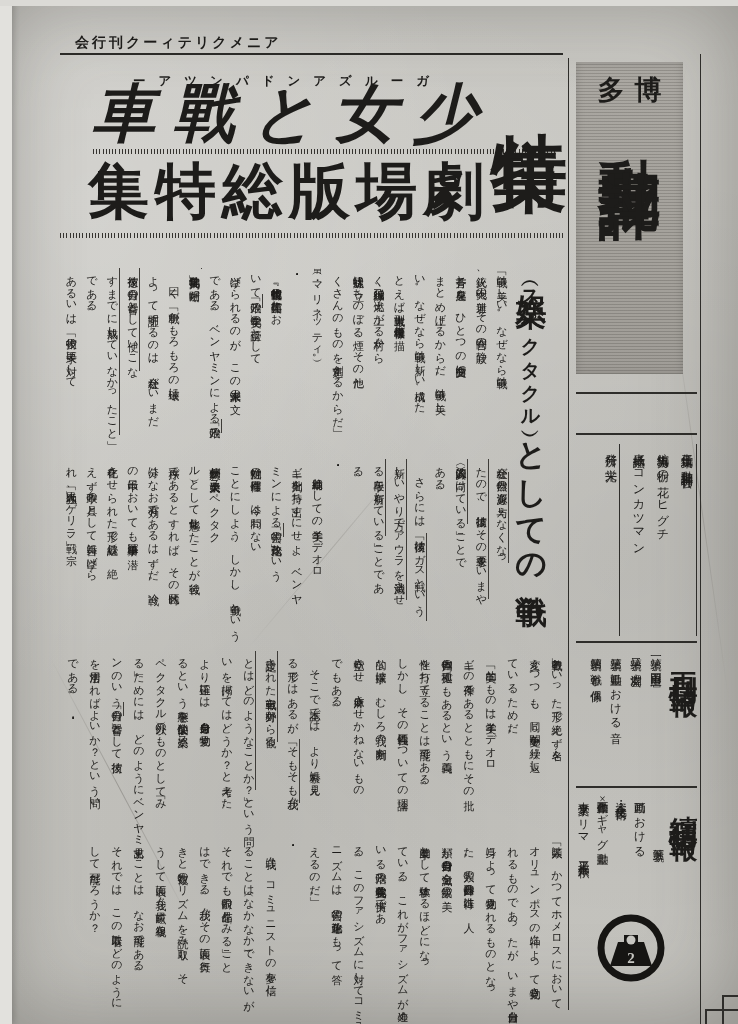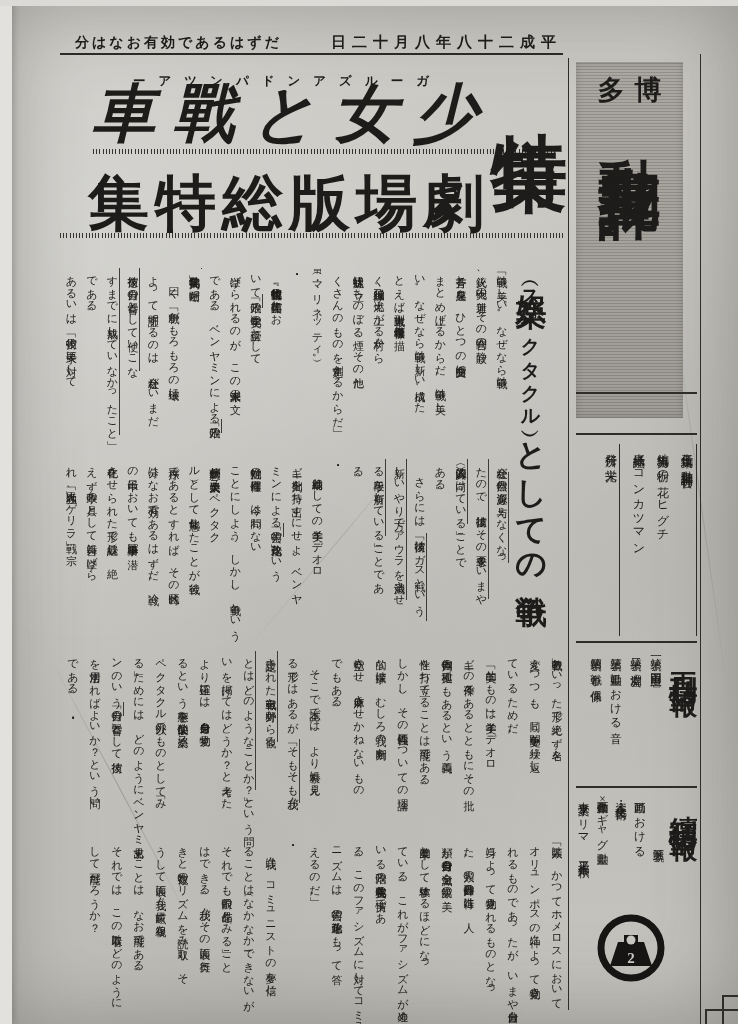--- a/index.html
+++ b/index.html
@@ -75,28 +75,27 @@
 <body>
 
 <div class="page">
   <div class="edge-left"></div>
   <div class="edge-top"></div>
   <div class="crease c1"></div>
   <div class="crease c2"></div>
   <div class="crease c3"></div>
   <div class="crease c4"></div>
 
-  <div class="abs hdr" style="left:75px;top:34px;">分はなお有効であるはずだ</div>
-  <div class="abs hdr-r" style="left:290px;top:33px;width:272px;">日二十月八年八十二成平</div>
+  <div class="abs hdr" style="left:75px;top:34px;">会行刊クーィテリクメニア</div>
   <div class="abs hdr-rule" style="left:60px;top:53px;width:503px;"></div>
 
   <div class="abs furi" style="left:95px;top:73px;width:385px;">ーアツンパドンアズルーガ</div>
   <div class="abs t-row t1" style="left:92px;top:83px;">車戰と女少</div>
   <div class="abs ticks" style="left:93px;top:149px;width:462px;"></div>
-  <div class="abs t-row t2" style="left:88px;top:161px;margin-top:12px;">集特総版場劇</div>
+  <div class="abs t-row t2" style="left:88px;top:161px;">集特総版場劇</div>
   <div class="abs ticks" style="left:60px;top:233px;width:505px;"></div>
   <div class="abs tokushu" style="left:492px;top:71px;height:172px;">特集</div>
 
   <div class="abs headline" style="left:514px;top:271px;height:378px;">
     <span class="hl-big">娯楽</span><span class="hl-small">（スペクタクル）</span><span class="hl-big">としての戦争</span>
   </div>
 
   <div class="abs band b12" style="left:60px;top:268px;width:451px;height:186px;">
     <div class="vcol">「戦争は美しい。なぜなら戦争は、</div>
       <div class="vcol">銃火、大砲の連射、その合間の静寂、</div>
@@ -191,21 +190,21 @@
       <div class="vcol">きと複数のリズムを読み取り、そ</div>
       <div class="vcol">うして表面に我々を目眩す視線を</div>
       <div class="vcol">見出すことは、なお可能である。</div>
       <div class="vcol">それでは、この看取はどのように</div>
       <div class="vcol">して可能だろうか？</div>
   </div>
 
   <div class="abs vrule" style="left:568px;top:58px;height:952px;"></div>
   <div class="abs vrule" style="left:700px;top:54px;height:970px;"></div>
 
-  <div class="abs masthead" style="left:576px;top:62px;width:107px;height:356px;">
+  <div class="abs masthead" style="left:576px;top:62px;width:107px;height:312px;">
     <div class="mh-top">多博</div>
     <div class="mh-main">動畫批評</div>
   </div>
 
   <div class="abs hrule" style="left:576px;top:392px;width:121px;height:2px;"></div>
   <div class="abs hrule" style="left:576px;top:433px;width:121px;height:2px;"></div>
 
   <div class="abs railcols colophon" style="left:576px;top:444px;width:121px;height:192px;">
     <div class="rcol">責任編集　動畫批評刊行会</div>
       <div class="rcol">編集協力　栃の花、ヒグチ</div>

